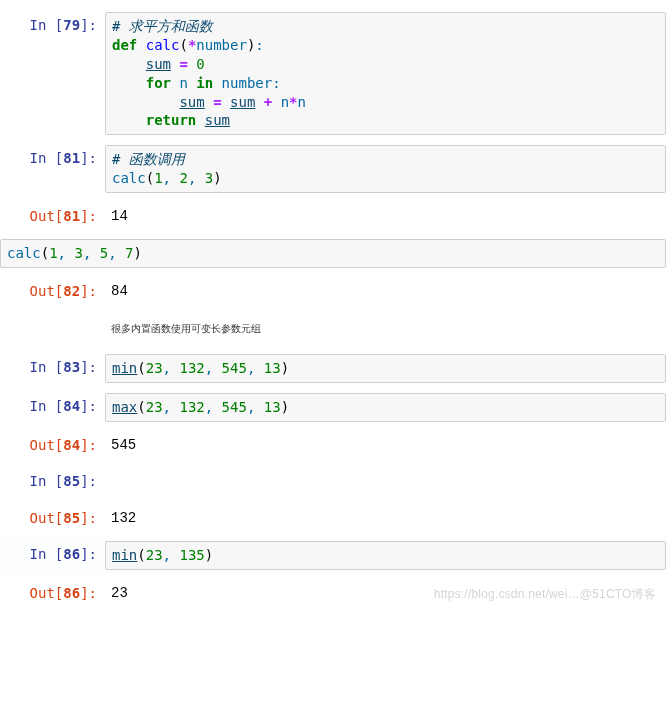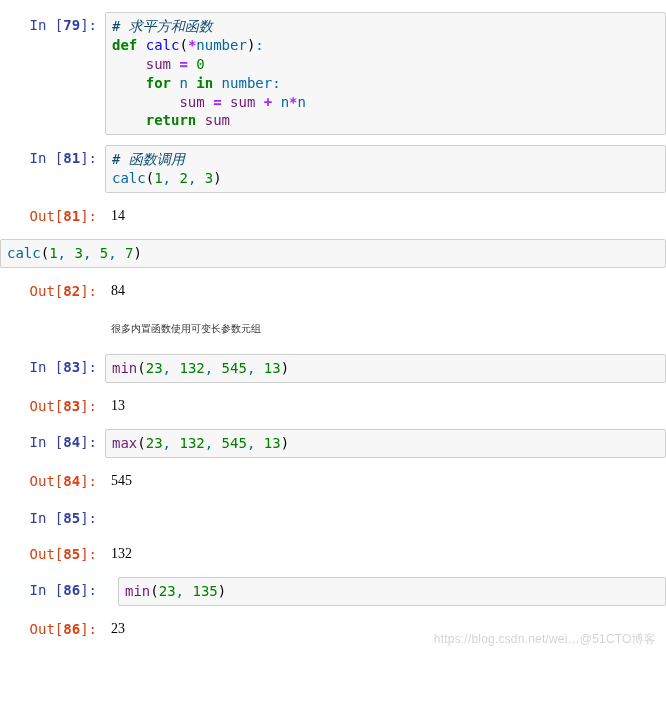--- a/index.html
+++ b/index.html
@@ -38,48 +38,47 @@
     padding: 4px 6px;
     font-family: monospace;
     font-size: 14px;
     line-height: 1.35;
     white-space: pre;
     overflow: hidden;
   }
   .output-area {
     flex: 1;
     padding: 4px 6px;
-    font-family: Liberation Serif, serif;
+    font-family: Liberation Mono, monospace;
     font-size: 14px;
     line-height: 1.3;
   }
   .text-area {
     flex: 1;
     padding: 8px 6px;
     font-family: "Helvetica Neue", Helvetica, Arial, "Microsoft YaHei", sans-serif;
     font-size: 10px;
     color: #333;
   }
   .tok-comment { color: #0c4a6e; font-style: italic; }
   .tok-keyword { color: #008000; font-weight: bold; }
-  .tok-builtin { color: #701a75; }
+  .tok-builtin { color: #0c4a6e; text-decoration: underline; }
   .tok-def     { color: #0000FF; }
   .tok-op      { color: #AA22FF; font-weight: bold; }
   .tok-num     { color: #008000; }
   .tok-name    { color: #0369a1; }
   .tok-paren   { color: #000; }
   .selected {
     box-shadow: -3px 0 0 0 #42A5F5;
     background: #fdfefe;
-    gap: 13px;
   }
   .watermark {
     position: absolute;
     right: 10px;
-    bottom: 6px;
+    bottom: 15px;
     font-size: 12px;
     color: rgba(0,0,0,0.18);
     font-family: Arial, sans-serif;
     letter-spacing: 0.2px;
   }
 </style>
 </head>
 <body>
 
 <div id="notebook">
@@ -110,24 +109,20 @@
     </div>
     <div class="cell">
       <div class="prompt"></div>
       <div class="text-area">很多内置函数使用可变长参数元组</div>
     </div>
     <div class="cell">
     <div class="prompt in-prompt">In  [<span class="num">83</span>]:</div>
     <div class="input-area"><span class="tok-builtin">min</span><span class="tok-paren">(</span><span class="tok-num">23</span><span class="tok-name">, </span><span class="tok-num">132</span><span class="tok-name">, </span><span class="tok-num">545</span><span class="tok-name">, </span><span class="tok-num">13</span><span class="tok-paren">)</span></div>
     </div>
     <div class="cell">
-      <div class="prompt out-prompt">Out[<span class="num">83</span>]:</div>
-      <div class="output-area">13</div>
-    </div>
-    <div class="cell">
     <div class="prompt in-prompt">In  [<span class="num">84</span>]:</div>
     <div class="input-area"><span class="tok-builtin">max</span><span class="tok-paren">(</span><span class="tok-num">23</span><span class="tok-name">, </span><span class="tok-num">132</span><span class="tok-name">, </span><span class="tok-num">545</span><span class="tok-name">, </span><span class="tok-num">13</span><span class="tok-paren">)</span></div>
     </div>
     <div class="cell">
       <div class="prompt out-prompt">Out[<span class="num">84</span>]:</div>
       <div class="output-area">545</div>
     </div>
     <div class="cell">
     <div class="prompt in-prompt">In  [<span class="num">85</span>]:</div>
     </div>

